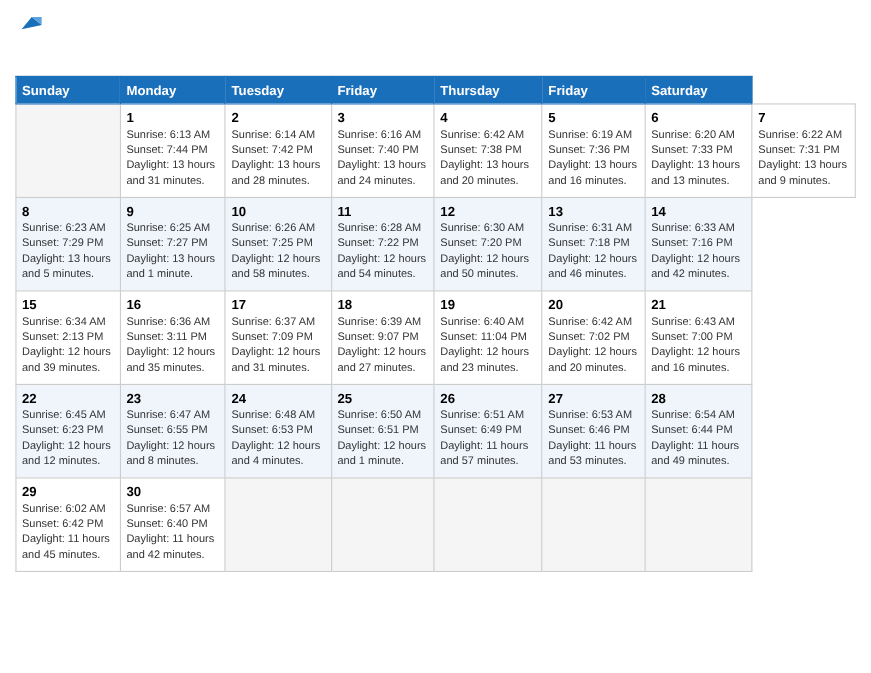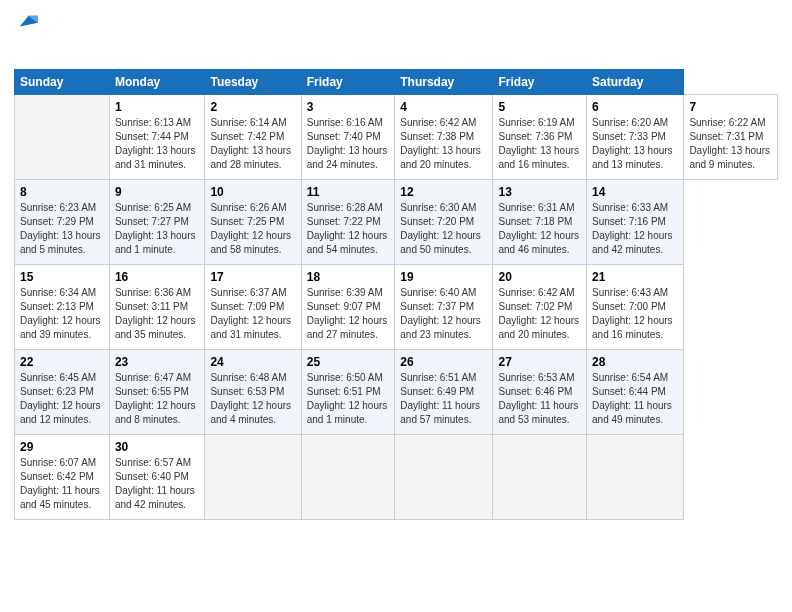--- a/index.html
+++ b/index.html
@@ -207,21 +207,21 @@
           <td>
             <span class="day-num">17</span>
             <div class="day-info"><span>Sunrise: 6:37 AM</span><br><span>Sunset: 7:09 PM</span><br><span>Daylight: 12 hours and 31 minutes.</span></div>
           </td>
           <td>
             <span class="day-num">18</span>
             <div class="day-info"><span>Sunrise: 6:39 AM</span><br><span>Sunset: 9:07 PM</span><br><span>Daylight: 12 hours and 27 minutes.</span></div>
           </td>
           <td>
             <span class="day-num">19</span>
-            <div class="day-info"><span>Sunrise: 6:40 AM</span><br><span>Sunset: 7:37 PM</span><br><span>Daylight: 12 hours and 23 minutes.</span></div>
+            <div class="day-info"><span>Sunrise: 6:40 AM</span><br><span>Sunset: 11:04 PM</span><br><span>Daylight: 12 hours and 23 minutes.</span></div>
           </td>
           <td>
             <span class="day-num">20</span>
             <div class="day-info"><span>Sunrise: 6:42 AM</span><br><span>Sunset: 7:02 PM</span><br><span>Daylight: 12 hours and 20 minutes.</span></div>
           </td>
           <td>
             <span class="day-num">21</span>
             <div class="day-info"><span>Sunrise: 6:43 AM</span><br><span>Sunset: 7:00 PM</span><br><span>Daylight: 12 hours and 16 minutes.</span></div>
           </td>
         </tr>
@@ -251,21 +251,21 @@
             <div class="day-info"><span>Sunrise: 6:53 AM</span><br><span>Sunset: 6:46 PM</span><br><span>Daylight: 11 hours and 53 minutes.</span></div>
           </td>
           <td>
             <span class="day-num">28</span>
             <div class="day-info"><span>Sunrise: 6:54 AM</span><br><span>Sunset: 6:44 PM</span><br><span>Daylight: 11 hours and 49 minutes.</span></div>
           </td>
         </tr>
         <tr>
           <td>
             <span class="day-num">29</span>
-            <div class="day-info"><span>Sunrise: 6:07 AM</span><br><span>Sunset: 6:42 PM</span><br><span>Daylight: 11 hours and 45 minutes.</span></div>
+            <div class="day-info"><span>Sunrise: 6:02 AM</span><br><span>Sunset: 6:42 PM</span><br><span>Daylight: 11 hours and 45 minutes.</span></div>
           </td>
           <td>
             <span class="day-num">30</span>
             <div class="day-info"><span>Sunrise: 6:57 AM</span><br><span>Sunset: 6:40 PM</span><br><span>Daylight: 11 hours and 42 minutes.</span></div>
           </td>
           <td class="empty"></td>
           <td class="empty"></td>
           <td class="empty"></td>
           <td class="empty"></td>
           <td class="empty"></td>

